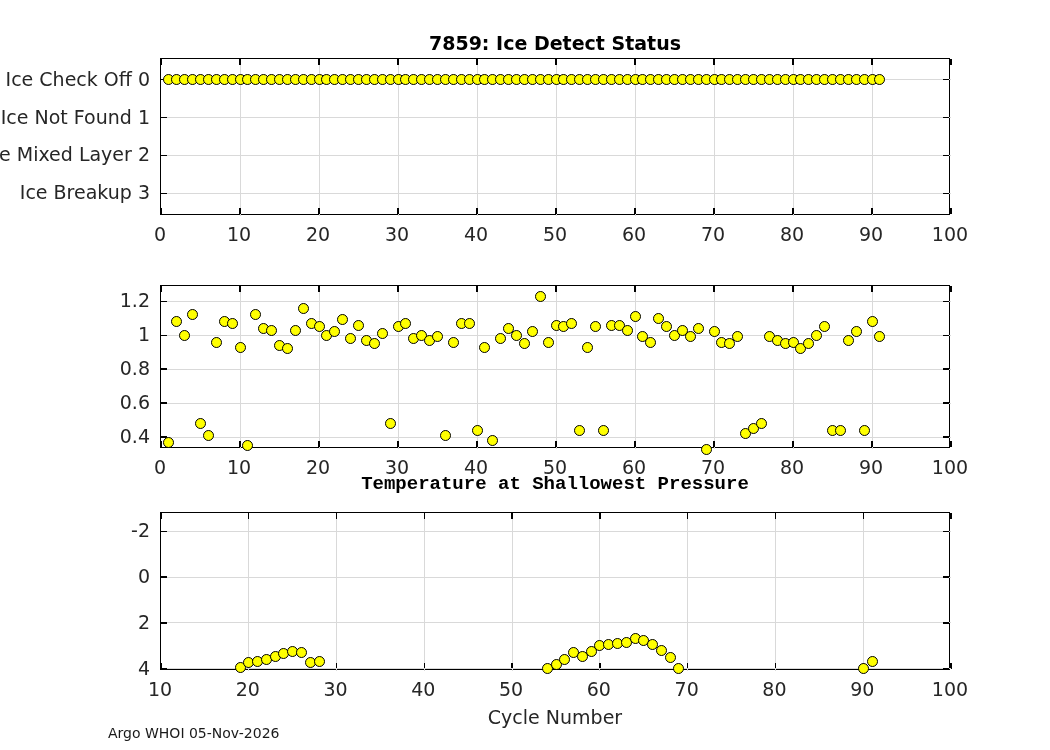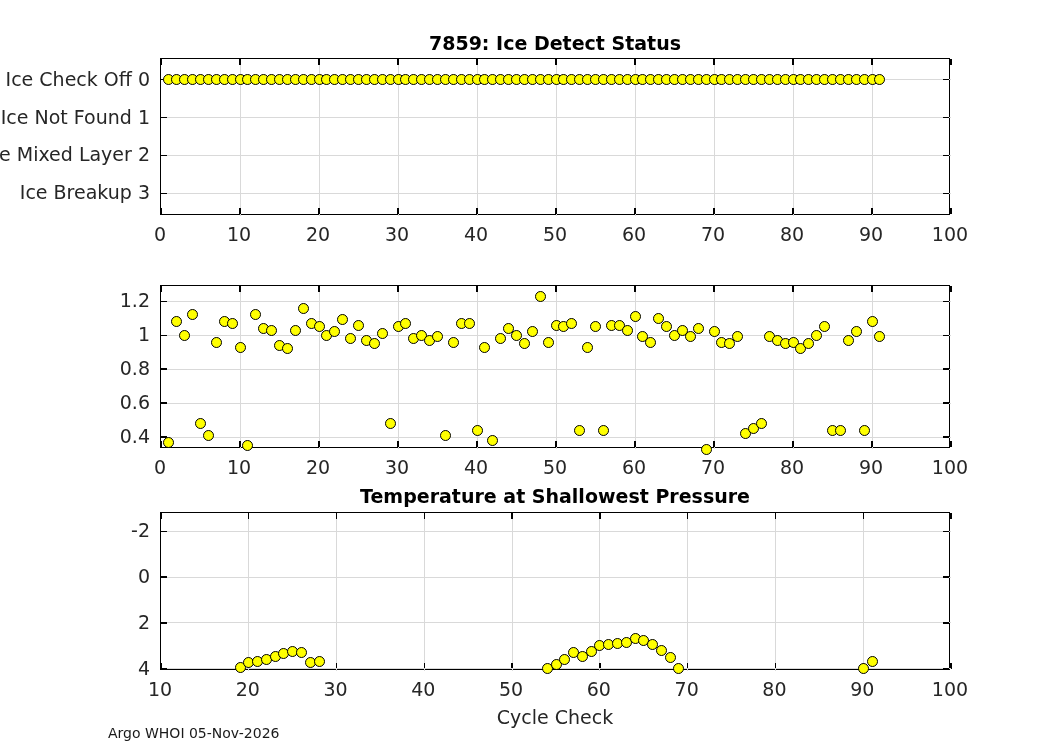--- a/index.html
+++ b/index.html
@@ -417,21 +417,21 @@
       <div class="ticklabel-x" style="left: 792px; top: 456px;">80</div>
       <div class="ticklabel-x" style="left: 871px; top: 456px;">90</div>
       <div class="ticklabel-x" style="left: 950px; top: 456px;">100</div>
       <div class="ticklabel-y" style="left: -350px; width: 500px; top: 436.115px;">0.4</div>
       <div class="ticklabel-y" style="left: -350px; width: 500px; top: 402.156px;">0.6</div>
       <div class="ticklabel-y" style="left: -350px; width: 500px; top: 368.198px;">0.8</div>
       <div class="ticklabel-y" style="left: -350px; width: 500px; top: 334.24px;">1</div>
       <div class="ticklabel-y" style="left: -350px; width: 500px; top: 300.281px;">1.2</div>
     </div>
     <div class="panel" style="left: 0px; top: 0px; width: 1050px; height: 750px;">
-      <div class="panel-title" style="left: 160px; width: 790px; top: 485px;">Temperature at Shallowest Pressure</div>
+      <div class="panel-title" style="left: 160px; width: 790px; top: 473px; font-family: Liberation Mono, monospace;">Temperature at Shallowest Pressure</div>
       <div class="plotbox" style="left: 160px; top: 512px; width: 790px; height: 158px;">
         <div class="tick-x" style="left: -0.7px; bottom: 0px; height: 6px;"></div>
         <div class="tick-x" style="left: -0.7px; top: 0px; height: 6px;"></div>
         <div class="gridline-v" style="left: 87.2778px; height: 158px;"></div>
         <div class="tick-x" style="left: 87.0778px; bottom: 0px; height: 6px;"></div>
         <div class="tick-x" style="left: 87.0778px; top: 0px; height: 6px;"></div>
         <div class="gridline-v" style="left: 175.056px; height: 158px;"></div>
         <div class="tick-x" style="left: 174.856px; bottom: 0px; height: 6px;"></div>
         <div class="tick-x" style="left: 174.856px; top: 0px; height: 6px;"></div>
         <div class="gridline-v" style="left: 262.833px; height: 158px;"></div>
@@ -503,15 +503,15 @@
       <div class="ticklabel-x" style="left: 598.889px; top: 678px;">60</div>
       <div class="ticklabel-x" style="left: 686.667px; top: 678px;">70</div>
       <div class="ticklabel-x" style="left: 774.444px; top: 678px;">80</div>
       <div class="ticklabel-x" style="left: 862.222px; top: 678px;">90</div>
       <div class="ticklabel-x" style="left: 950px; top: 678px;">100</div>
       <div class="ticklabel-y" style="left: -350px; width: 500px; top: 530.319px;">-2</div>
       <div class="ticklabel-y" style="left: -350px; width: 500px; top: 576.116px;">0</div>
       <div class="ticklabel-y" style="left: -350px; width: 500px; top: 621.913px;">2</div>
       <div class="ticklabel-y" style="left: -350px; width: 500px; top: 667.71px;">4</div>
     </div>
-    <div class="axis-xlabel" style="left: 555px; top: 706px;">Cycle Check</div>
+    <div class="axis-xlabel" style="left: 555px; top: 706px;">Cycle Number</div>
     <div class="footer-text" style="left: 108px; top: 725px;">Argo WHOI 05-Nov-2026</div>
   </div>
 
 </body></html>

